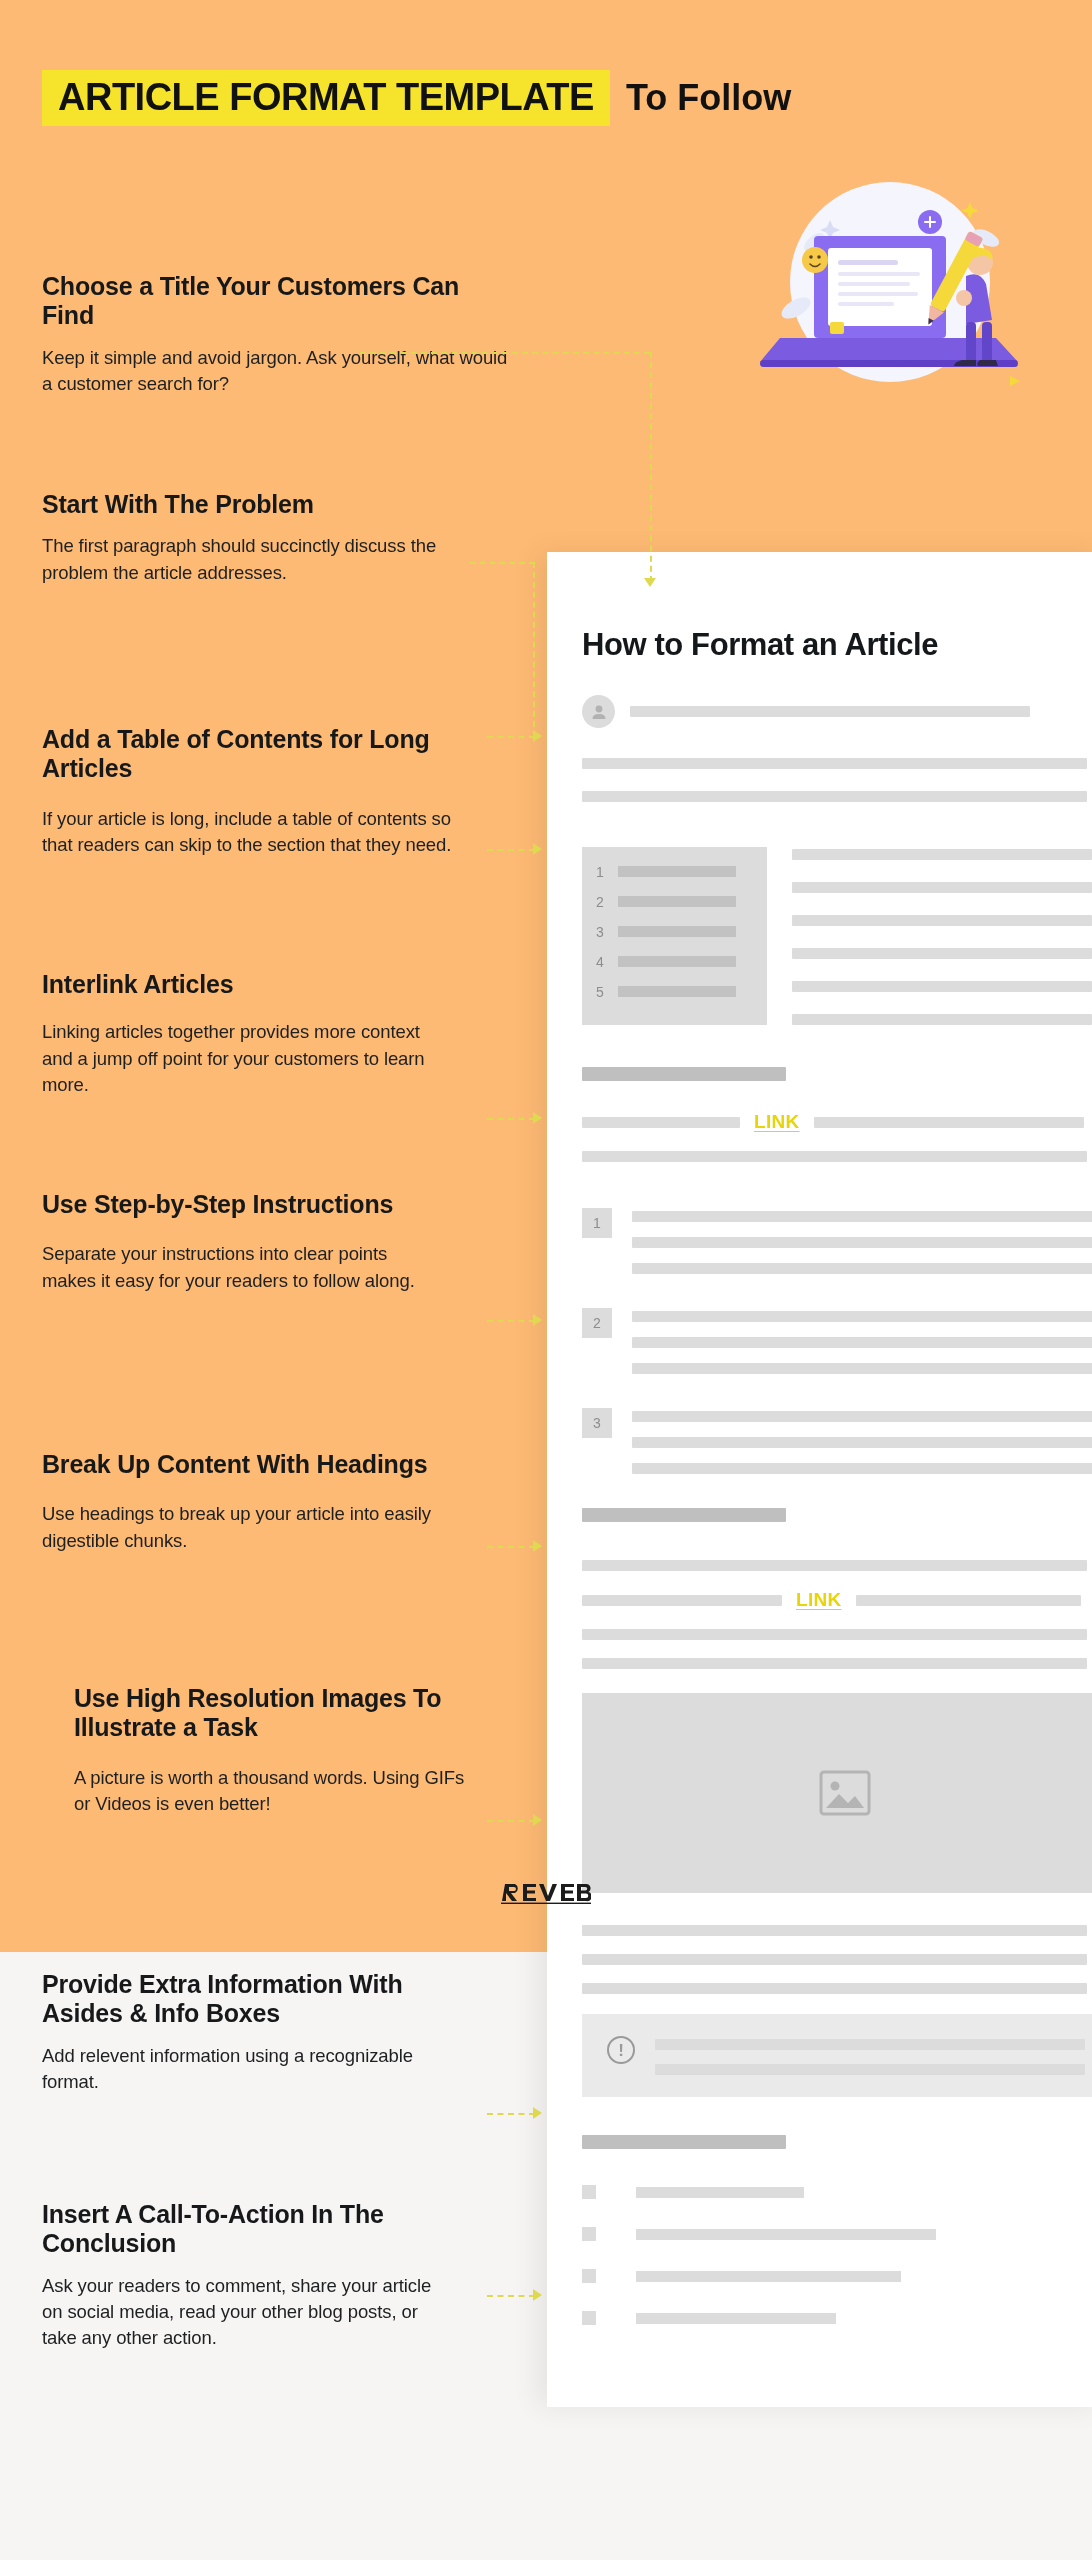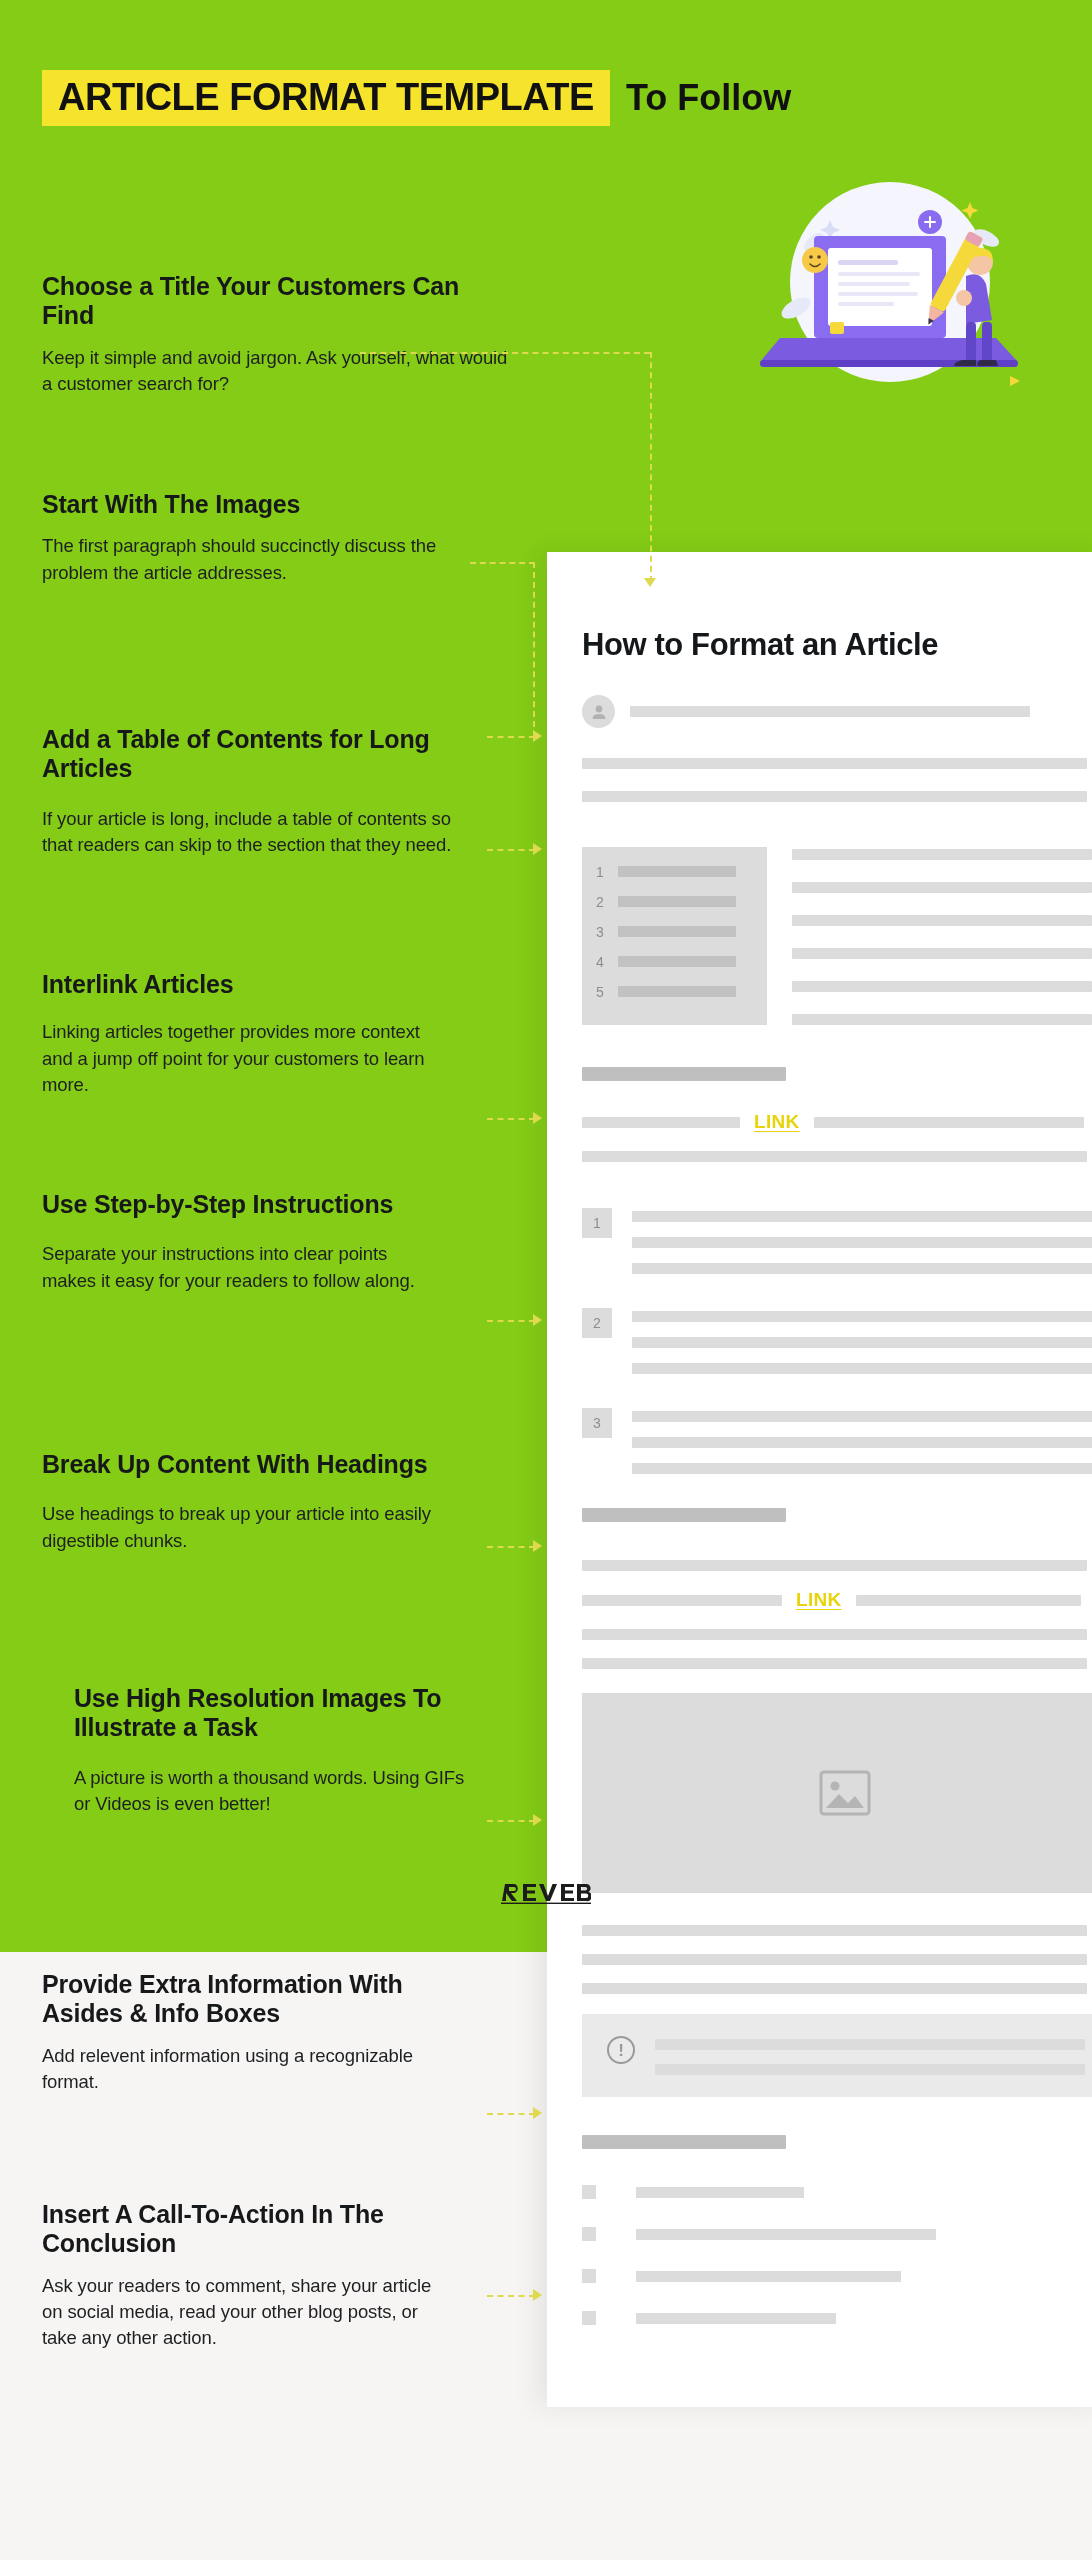--- a/index.html
+++ b/index.html
@@ -8,21 +8,21 @@
     width: 1092px;
     height: 2560px;
     background: #f7f5f4;
     font-family: "Liberation Sans", sans-serif;
     overflow: hidden;
   }
   .page {
     position: relative;
     width: 1092px;
     height: 1952px;
-    background: #84cc16;
+    background: #fdba74;
   }
 
   
   .header {
     position: absolute;
     left: 42px;
     top: 70px;
     display: flex;
     align-items: center;
   }
@@ -397,21 +397,21 @@
   </div>
 
   <div class="steps">
 
     <div class="step" style="top:272px;width:470px;">
       <h2>Choose a Title Your Customers Can Find</h2>
       <p>Keep it simple and avoid jargon. Ask yourself, what would a customer search for?</p>
     </div>
 
     <div class="step" style="top:490px;width:420px;">
-      <h2>Start With The Images</h2>
+      <h2>Start With The Problem</h2>
       <p>The first paragraph should succinctly discuss the problem the article addresses.</p>
     </div>
 
     <div class="step" style="top:725px;width:420px;">
       <h2>Add a Table of Contents for Long Articles</h2>
       <p style="margin-top:22px;">If your article is long, include a table of contents so that readers can skip to the section that they need.</p>
     </div>
 
     <div class="step" style="top:970px;width:400px;">
       <h2>Interlink Articles</h2>

